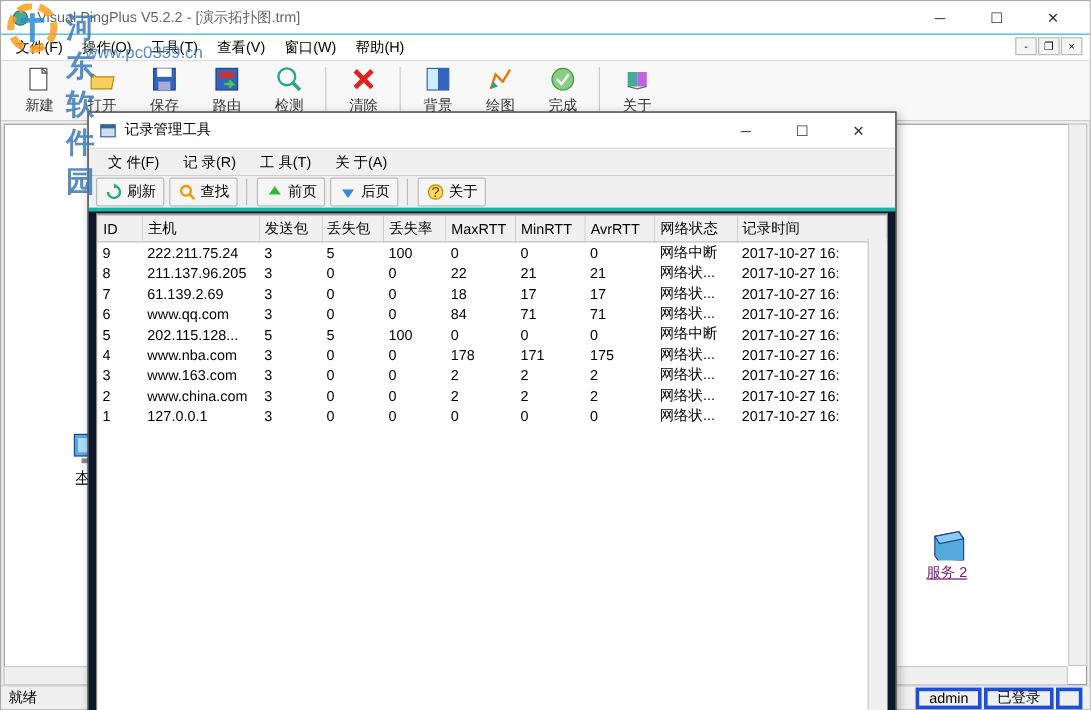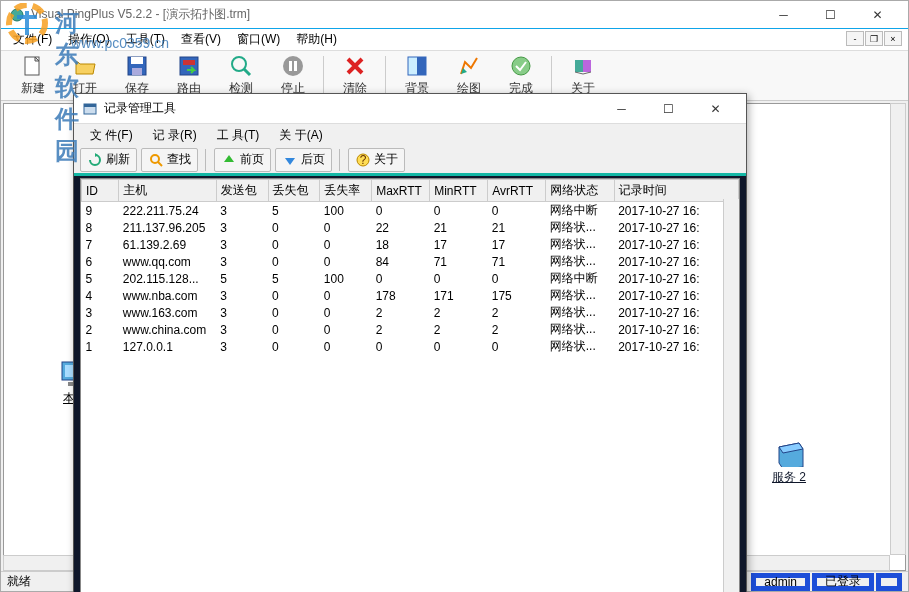--- a/index.html
+++ b/index.html
@@ -20,21 +20,21 @@
 .tb-label{font-size:12px;color:#333}
 .tb-sep{width:2px;height:40px;border-left:1px solid #ccc;margin:3px 4px}
 .watermark{position:absolute;top:2px;left:2px;z-index:100;pointer-events:none;opacity:0.85}
 .wm-text{color:#3a7ab8;font-size:24px;font-weight:bold;font-family:"KaiTi","SimSun",serif}
 .wm-url{color:#3a7ab8;font-size:14px;font-family:Liberation Sans, sans-serif}
 .canvas-area{position:absolute;top:102px;left:2px;right:2px;bottom:20px;background:#fff;border:1px solid #999}
 .node{position:absolute;display:flex;flex-direction:column;align-items:center}
 .node-icon{width:32px;height:28px;margin-bottom:2px}
 .node-label{font-size:12px;color:#000;text-decoration:underline}
 .statusbar{position:absolute;bottom:0;left:0;right:0;height:20px;background:#f0f0f0;border-top:1px solid #ccc;display:flex;align-items:center;padding:0 6px}
-.sb-cell{padding:0 8px;border:5px solid #1d4ed8;height:18px;display:flex;align-items:center;margin-left:2px}
+.sb-cell{padding:0 8px;border:3px solid #1d4ed8;height:18px;display:flex;align-items:center;margin-left:2px}
 .sb-spacer{flex:1}
 .scroll-h{position:absolute;bottom:20px;left:2px;right:18px;height:16px;background:#f0f0f0;border:1px solid #ccc}
 .scroll-v{position:absolute;top:102px;right:2px;bottom:36px;width:16px;background:#f0f0f0;border:1px solid #ccc}
 
 .dialog{position:absolute;top:92px;left:72px;width:674px;height:576px;background:#0f172a;border:1px solid #555;box-shadow:2px 2px 8px rgba(0,0,0,0.3);z-index:50}
 .dlg-titlebar{height:30px;background:#fff;display:flex;align-items:center;padding:0 8px;border-bottom:1px solid #ddd}
 .dlg-titlebar .title{flex:1;margin-left:6px}
 .dlg-menubar{height:22px;background:#f0f0f0;display:flex;padding:2px 6px;align-items:center;gap:0}
 .dlg-menubar .menu-item{padding:2px 10px}
 .dlg-toolbar{height:30px;background:#f0f0f0;display:flex;padding:3px 6px;align-items:center;gap:4px;border-bottom:3px solid #14b8a6}
@@ -129,30 +129,20 @@
       </div>
     <div class="tb-btn">
         <div class="tb-icon">
           <svg width="24" height="24">
             <circle cx="10" cy="10" r="7" fill="none" stroke="#2a8" stroke-width="2"></circle>
             <path d="M15 15 L21 21" stroke="#2a8" stroke-width="3"></path>
           </svg>
         </div>
         <span class="tb-label">检测</span>
       </div>
-    <div class="tb-btn">
-        <div class="tb-icon">
-          <svg width="24" height="24">
-            <circle cx="12" cy="12" r="10" fill="#999"></circle>
-            <rect x="8" y="7" width="3" height="10" fill="#fff"></rect>
-            <rect x="13" y="7" width="3" height="10" fill="#fff"></rect>
-          </svg>
-        </div>
-        <span class="tb-label">停止</span>
-      </div>
     <div class="tb-sep"></div>
     <div class="tb-btn">
         <div class="tb-icon">
           <svg width="24" height="24">
             <path d="M5 5 L19 19 M19 5 L5 19" stroke="#d22" stroke-width="4"></path>
           </svg>
         </div>
         <span class="tb-label">清除</span>
       </div>
     <div class="tb-sep"></div>
@@ -203,21 +193,21 @@
           <rect x="7" y="5" width="18" height="12" fill="#adf"></rect>
           <rect x="10" y="22" width="12" height="4" fill="#888"></rect>
         </svg>
       <span class="node-label">本...</span>
     </div>
     <div class="node" style="left:768px;top:335px">
       <svg class="node-icon" width="36" height="32">
           <path d="M6 8 L26 4 L30 10 L30 28 L10 30 L6 24 Z" fill="#5ad" stroke="#248"></path>
           <path d="M6 8 L26 4 L30 10 L10 14 Z" fill="#8cf" stroke="#248"></path>
         </svg>
-      <span class="node-label" style="color:#0f172a">服务  2</span>
+      <span class="node-label" style="color:#701a75">服务  2</span>
     </div>
   </div>
 
   <div class="scroll-h"></div>
   <div class="scroll-v"></div>
 
   <div class="statusbar">
     <span>就绪</span>
     <div class="sb-spacer"></div>
     <div class="sb-cell">admin</div>

